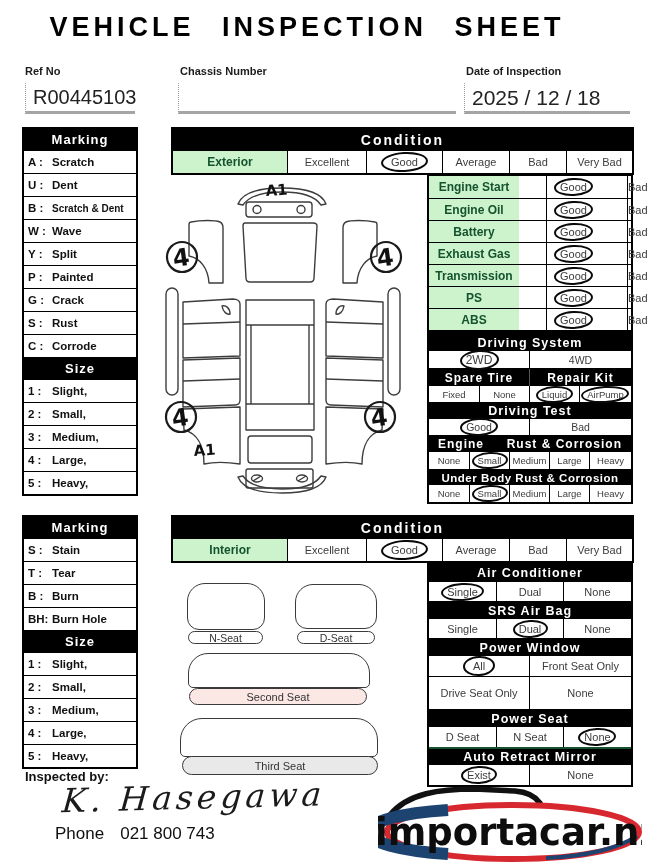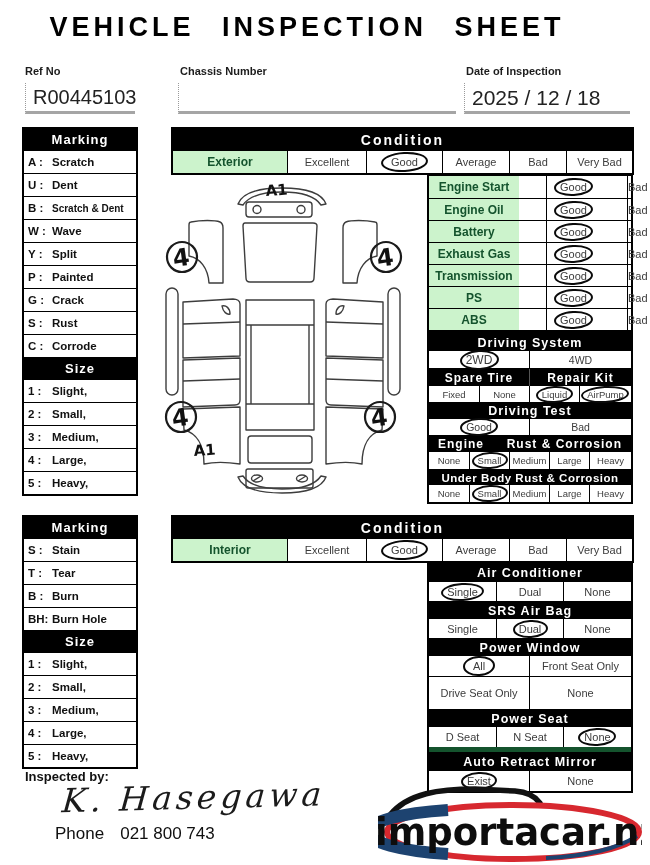--- a/index.html
+++ b/index.html
@@ -410,29 +410,39 @@
       <div class="c">None</div>
     </div>
     <div class="bar" style="height:18px;border-top:1px solid #000">Power Seat</div>
     <div class="frow split3" style="height:20px">
       <div class="c">D Seat</div>
       <div class="c">N Seat</div>
       <div class="c">
           <span class="sel tight">None</span>
         </div>
     </div>
-    <div class="bar" style="height:24px;border-top:5px solid #14532d">Auto Retract Mirror</div>
+    <div class="bar" style="height:18px;border-top:2px solid #14532d">Auto Retract Mirror</div>
     <div class="frow split2" style="height:20px">
       <div class="c">
           <span class="sel tight">Exist</span>
         </div>
       <div class="c">None</div>
     </div>
   </div>
 
+  <div class="seatwrap">
+    <div class="seat" style="left:12px;top:8px;width:78px;height:47px;border-radius:18px 18px 12px 12px"></div>
+    <div class="pill" style="left:13px;top:56px;width:75px;height:13px">N-Seat</div>
+    <div class="seat" style="left:120px;top:9px;width:82px;height:45px;border-radius:18px 18px 12px 12px"></div>
+    <div class="pill" style="left:122px;top:56px;width:78px;height:13px">D-Seat</div>
+    <div class="seat" style="left:13px;top:78px;width:182px;height:35px;border-radius:20px 20px 5px 5px"></div>
+    <div class="pill" style="left:14px;top:113px;width:178px;height:17px;background:#fbe7e4;border-radius:10px;font-size:11px">Second Seat</div>
+    <div class="seat" style="left:5px;top:143px;width:198px;height:39px;border-radius:22px 22px 5px 5px"></div>
+    <div class="pill" style="left:7px;top:181px;width:196px;height:19px;background:#e9e9e9;border-radius:11px;font-size:11px">Third Seat</div>
+  </div>
 
   <div class="inspected">Inspected by:</div>
   <div class="signature">K. Hasegawa</div>
   <div class="phone">
     <span>Phone</span>
     <span>021 800 743</span>
   </div>
 
   <svg class="logo" width="264" height="80" viewBox="0 0 264 80">
     <path d="M12,32 C30,10 62,6 97,6 L137,8 C150,9 157,13 162,20" fill="none" stroke="#111" stroke-width="5.5" stroke-linecap="round"></path>

